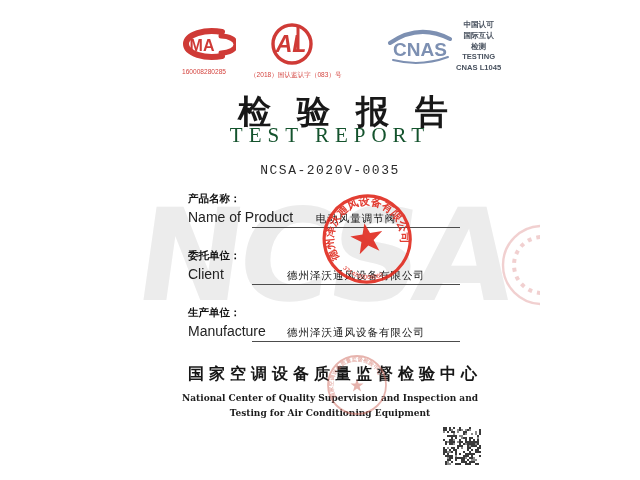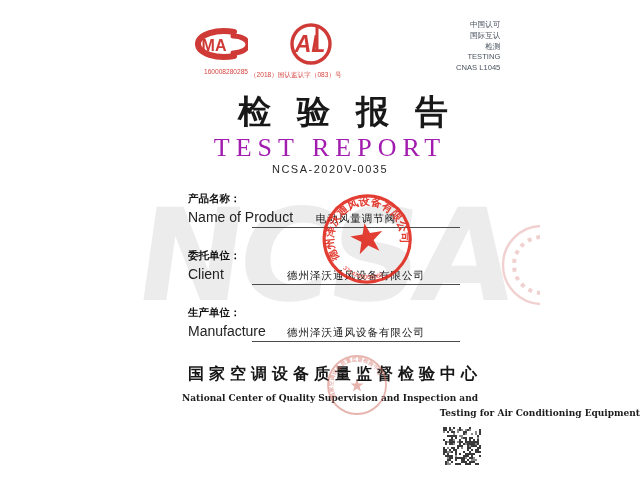--- a/index.html
+++ b/index.html
@@ -5,31 +5,31 @@
   html,body{margin:0;padding:0;background:#ffffff;}
   .page{position:relative;width:640px;height:480px;background:#ffffff;overflow:hidden;
         font-family:"Liberation Sans",sans-serif;color:#1f1f1f;}
 
   
   .watermark{position:absolute;left:138px;top:192px;width:360px;
              font-family:"DejaVu Sans",sans-serif;font-weight:800;font-size:128px;line-height:1;
              letter-spacing:-6px;color:#ececec;transform:skewX(-8deg);z-index:0;user-select:none;}
 
   
-  .logo-block{position:absolute;text-align:right;z-index:1;}
+  .logo-block{position:absolute;text-align:center;z-index:1;}
   .logo-caption{font-size:6.6px;color:#d4443f;margin-top:2px;white-space:nowrap;
                 font-family:"Liberation Sans",sans-serif;}
-  .accr{position:absolute;left:456px;top:20px;z-index:1;text-align:right;
-        font-size:7.6px;line-height:1.42;font-weight:normal;color:#49525f;}
+  .accr{position:absolute;left:456px;top:20px;z-index:1;text-align:center;
+        font-size:7.6px;line-height:1.42;font-weight:bold;color:#49525f;}
 
   
   .centerband{position:absolute;left:20px;width:620px;text-align:center;z-index:1;}
   .title-zh{top:90px;font-size:33px;font-weight:bold;letter-spacing:26px;padding-left:26px;color:#181818;}
-  .title-en{top:133px;font-family:"Liberation Serif",serif;font-size:26px;letter-spacing:6px;color:#a21caf;}
-  .report-no{top:163px;font-family:Liberation Sans, sans-serif;font-size:11px;letter-spacing:1.5px;color:#2a2a2a;}
+  .title-en{top:123px;font-family:"Liberation Serif",serif;font-size:21px;letter-spacing:6px;color:#14532d;}
+  .report-no{top:163px;font-family:Liberation Mono, monospace;font-size:13px;letter-spacing:1.5px;color:#2a2a2a;}
 
   
   .fields{position:absolute;left:188px;top:192px;width:272px;z-index:1;}
   .field-row{display:flex;margin-bottom:21px;}
   .field-label{width:64px;flex:0 0 64px;}
   .label-zh{font-family:"Liberation Serif",serif;font-size:10.5px;font-weight:600;color:#111;white-space:nowrap;}
   .label-en{font-family:Liberation Sans, sans-serif;font-size:14px;color:#222;margin-top:3px;white-space:nowrap;}
   .field-value{flex:1;border-bottom:1.1px solid #4c4c4c;text-align:center;
                font-family:"Liberation Serif",serif;font-size:10.5px;color:#141414;
                height:15px;letter-spacing:1px;margin-top:20px;}
@@ -67,20 +67,27 @@
   <div class="logo-block" style="left:250px;top:21px;width:84px;">
     <svg width="46" height="44" viewBox="0 0 46 44">
       <circle cx="23" cy="23" r="19" fill="none" stroke="#cf3a36" stroke-width="3.4"></circle>
       <text x="22" y="31" text-anchor="middle" font-size="23" font-weight="bold" fill="#cf3a36" font-style="italic">AL</text>
       <path d="M 29 5 L 29 30" stroke="#cf3a36" stroke-width="3" fill="none"></path>
     </svg>
     <div class="logo-caption">（2018）国认监认字（083）号</div>
   </div>
 
 
+  <div class="logo-block" style="left:387px;top:27px;width:66px;">
+    <svg width="66" height="38" viewBox="0 0 66 38">
+      <path d="M 3 16 Q 32 -4 63 12" fill="none" stroke="#7d90b2" stroke-width="4" stroke-linecap="round"></path>
+      <text x="33" y="29" text-anchor="middle" font-size="19" font-weight="bold" fill="#7d90b2">CNAS</text>
+      <path d="M 6 33 Q 34 40 61 30" fill="none" stroke="#7d90b2" stroke-width="2" stroke-linecap="round"></path>
+    </svg>
+  </div>
 
   <div class="accr">
     <div>中国认可</div>
     <div>国际互认</div>
     <div>检测</div>
     <div>TESTING</div>
     <div>CNAS L1045</div>
   </div>
 
   <div class="centerband title-zh" style="position:absolute;">检验报告</div>
@@ -108,21 +115,21 @@
         <div class="label-en">Manufacture</div>
       </div>
       <div class="field-value">德州泽沃通风设备有限公司</div>
     </div>
     <div class="field-row">
     </div>
   </div>
 
   <div class="centerband footer-zh" style="position:absolute;">国家空调设备质量监督检验中心</div>
   <div class="centerband footer-en1" style="position:absolute;">National Center of Quality Supervision and Inspection and</div>
-  <div class="centerband footer-en2" style="position:absolute;text-align:right;">Testing for Air Conditioning Equipment</div>
+  <div class="centerband footer-en2" style="position:absolute;">Testing for Air Conditioning Equipment</div>
 
   <svg class="seal-main" viewBox="0 0 96 100">
     <defs>
       <path id="sealTop" d="M 17.2 65.4 A 34 34 0 1 1 78.8 65.4" fill="none"></path>
       <path id="sealBottom" d="M 13.2 63.7 A 37 37 0 0 0 84.8 63.7" fill="none"></path>
     </defs>
     <circle cx="48" cy="51" r="43" fill="none" stroke="#e02a1e" stroke-width="3.2"></circle>
     <polygon fill="#e02a1e" points="48,35 51.8,45.7 64.2,45.7 54.2,53 58,64.8 48,57.5 38,64.8 41.8,53 31.8,45.7 44.2,45.7"></polygon>
     <text font-size="11" font-weight="bold" fill="#e02a1e">
       <textPath href="#sealTop" startOffset="0">德州泽沃通风设备有限公司</textPath>

